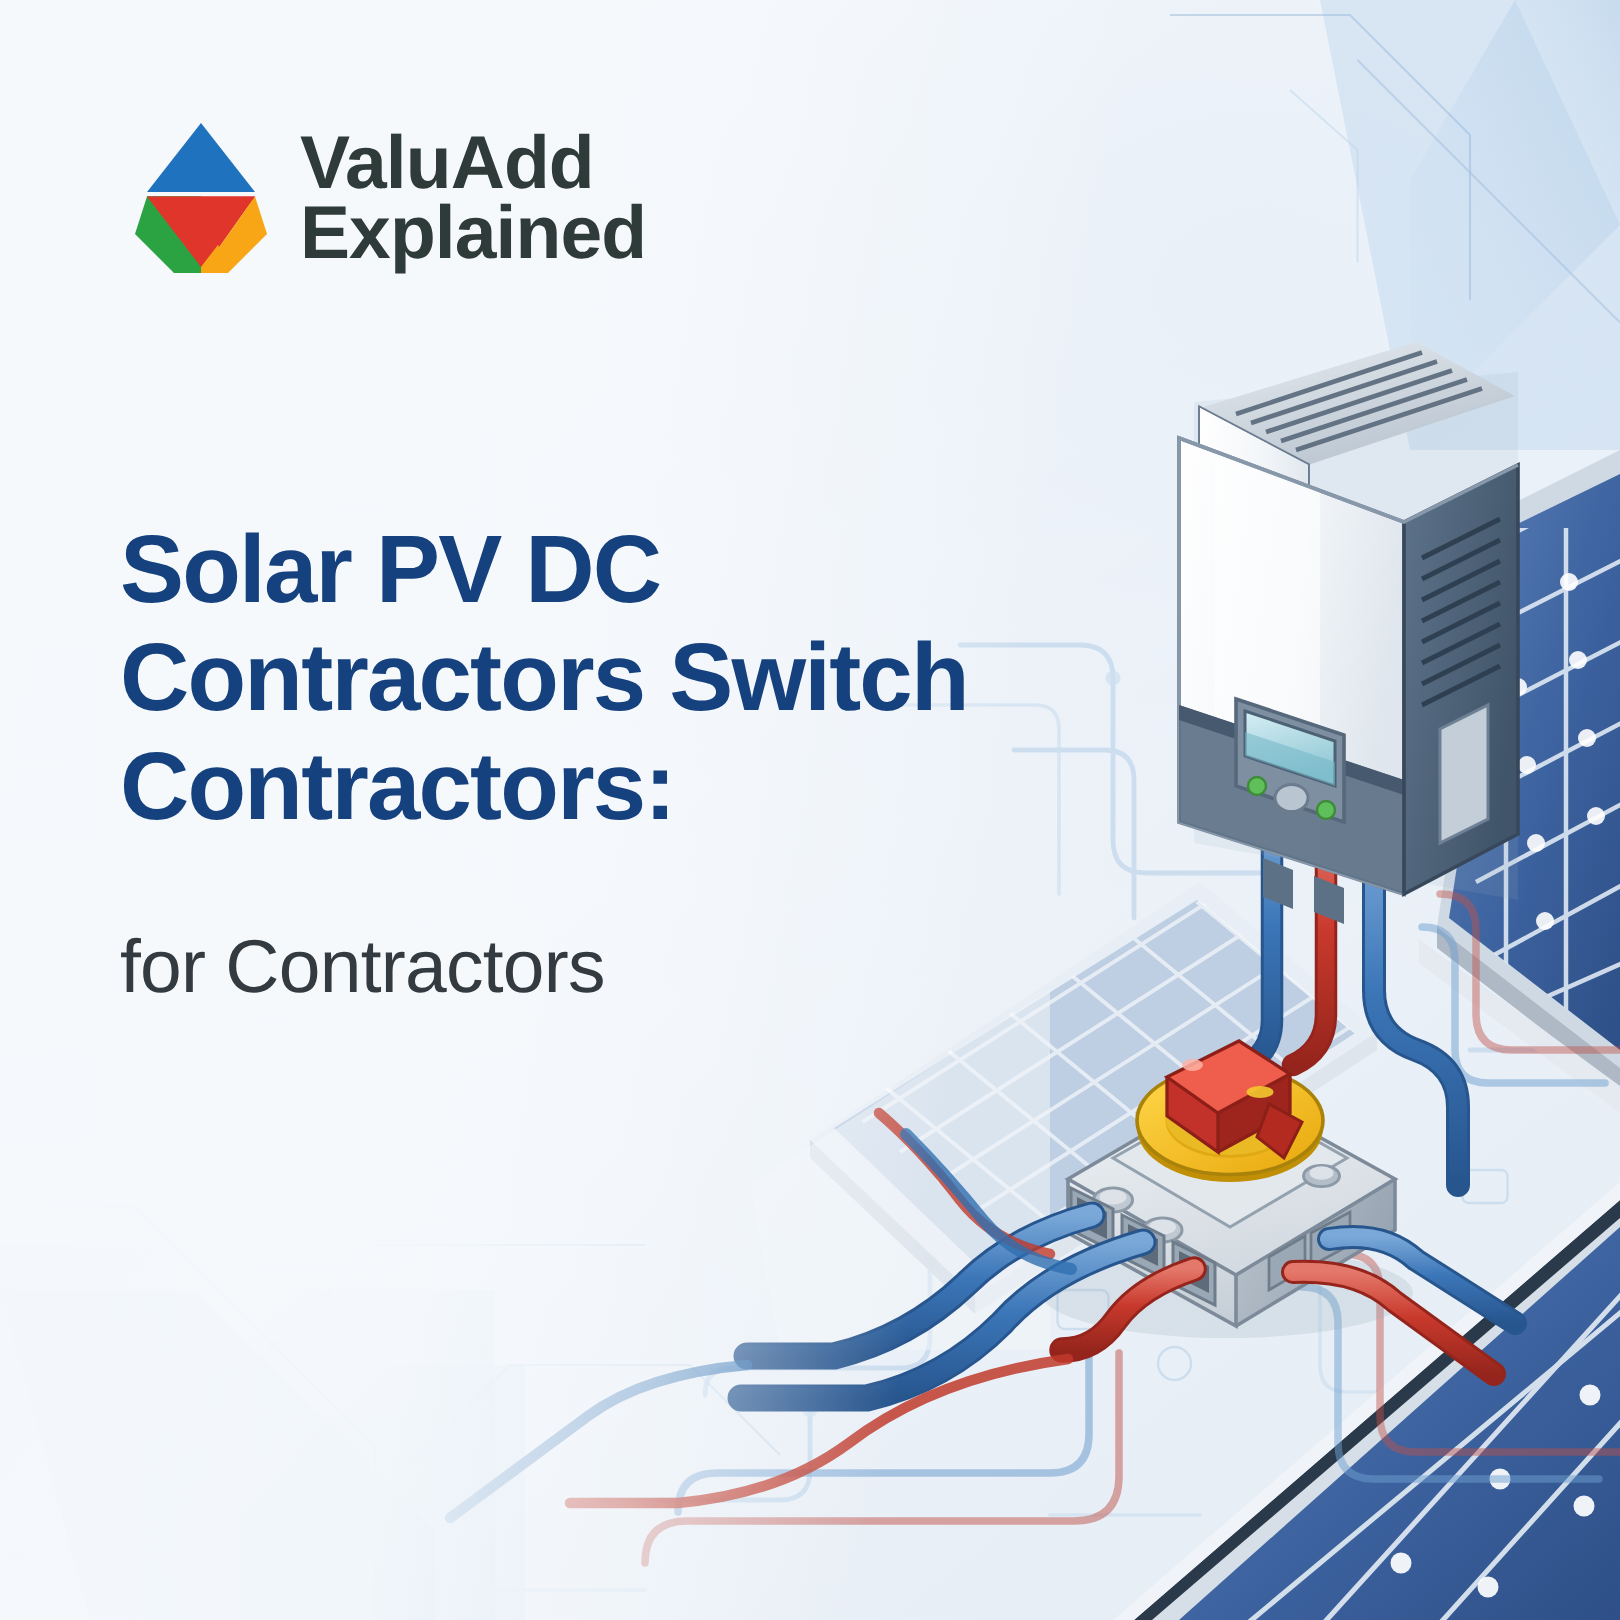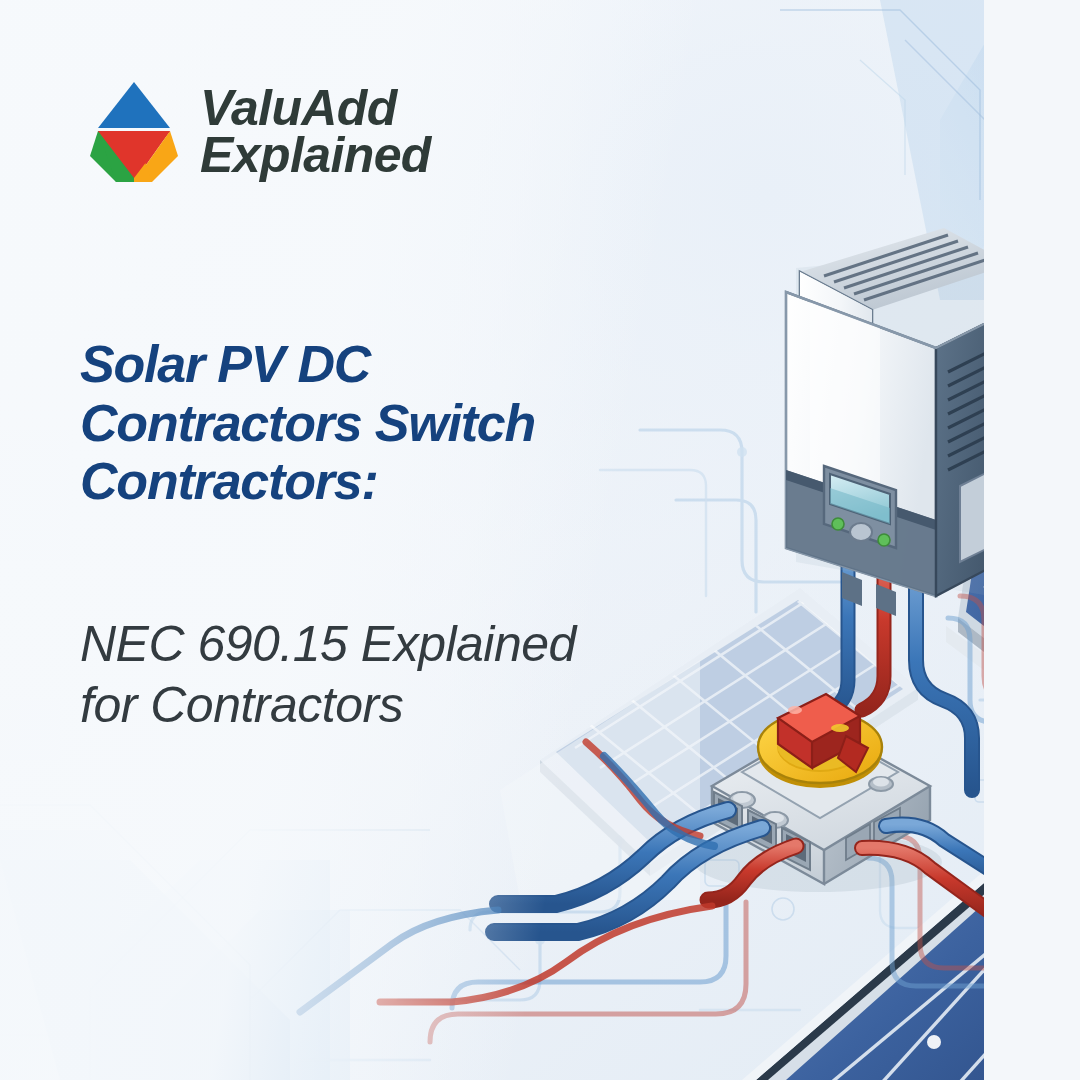--- a/index.html
+++ b/index.html
@@ -2,41 +2,40 @@
 <html><head>
 <meta charset="utf-8">
 <style>
   html,body{margin:0;padding:0;}
   body{
     width:1080px;height:1080px;overflow:hidden;
     font-family:"Liberation Sans","DejaVu Sans",sans-serif;
     background:#f4f7fa;
   }
   .canvas{
-    position:relative;width:984px;height:1080px;overflow:hidden;
+    position:relative;width:1080px;height:1080px;overflow:hidden;
     background:
       radial-gradient(120% 90% at 78% 18%, #e9f0f8 0%, rgba(233,240,248,0) 60%),
       linear-gradient(142deg,#fbfcfe 0%,#f3f6fa 42%,#eaf0f7 72%,#e3ecf5 100%);
-    font-style: italic;
   }
   .layer{position:absolute;inset:0;}
   .svg-full{position:absolute;left:0;top:0;width:1080px;height:1080px;}
 
   
   .logo-block{position:absolute;left:88px;top:78px;display:flex;align-items:center;gap:20px;}
   .logo-mark{width:92px;height:108px;flex:0 0 auto;}
   .logo-words{display:flex;flex-direction:column;line-height:0.94;}
   .logo-words span{
     font-size:50px;font-weight:700;color:#2f3b38;letter-spacing:-0.6px;
   }
 
   
   .headline{
     position:absolute;left:80px;top:300px;width:700px;
-    font-size:52px;font-weight:700;line-height:1.13;
+    font-size:64px;font-weight:700;line-height:1.13;
     color:#15427e;letter-spacing:-1.2px;
   }
   .headline .l{display:block;white-space:nowrap;}
   .subhead{
     position:absolute;left:80px;top:572px;width:660px;
     font-size:50px;font-weight:400;line-height:1.22;
     color:#333b40;letter-spacing:-0.5px;
   }
   .subhead .l{display:block;white-space:nowrap;}
 </style>
@@ -442,17 +441,16 @@
     </div>
   </div>
 
   <h1 class="headline">
     <span class="l">Solar PV DC</span>
     <span class="l">Contractors Switch</span>
     <span class="l">Contractors:</span>
   </h1>
 
   <h2 class="subhead">
-    <span class="l">NEC 690.15 Explained</span>
     <span class="l">for Contractors</span>
   </h2>
 
 </div>
 
 </body></html>

